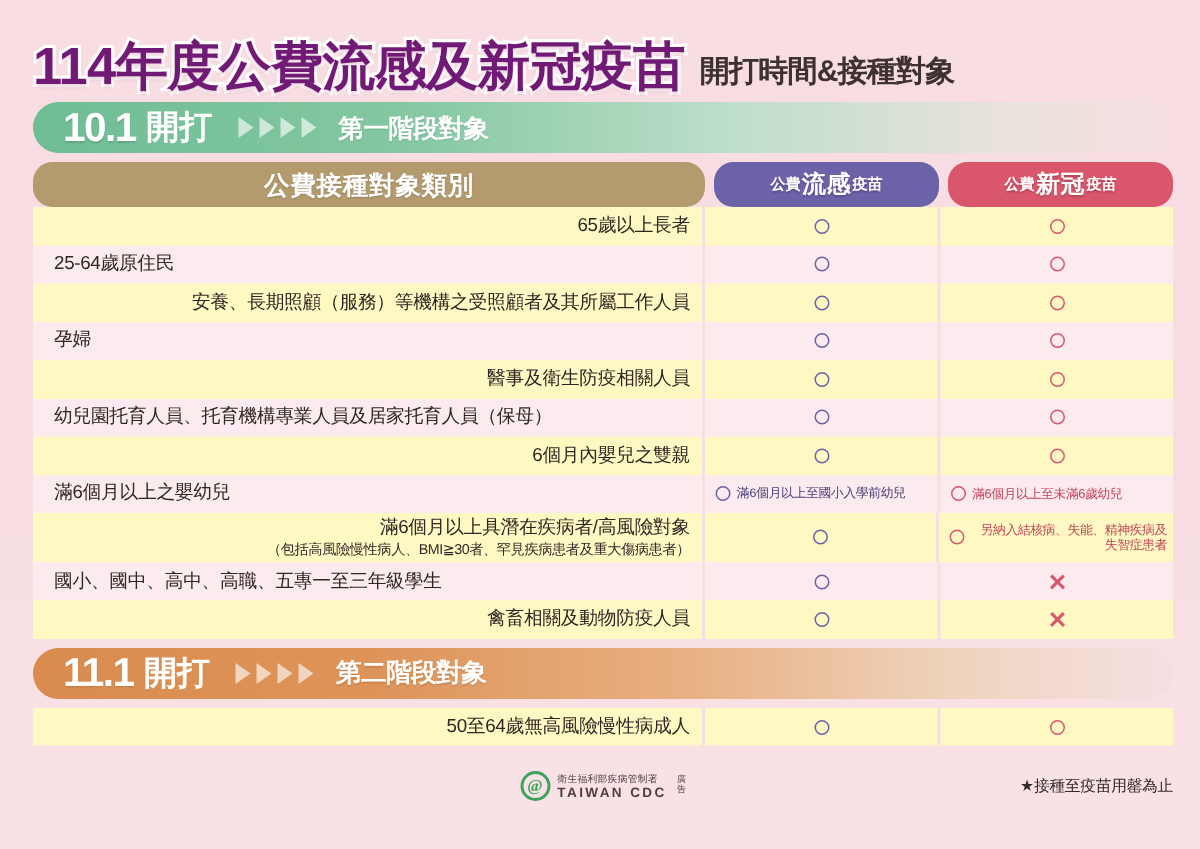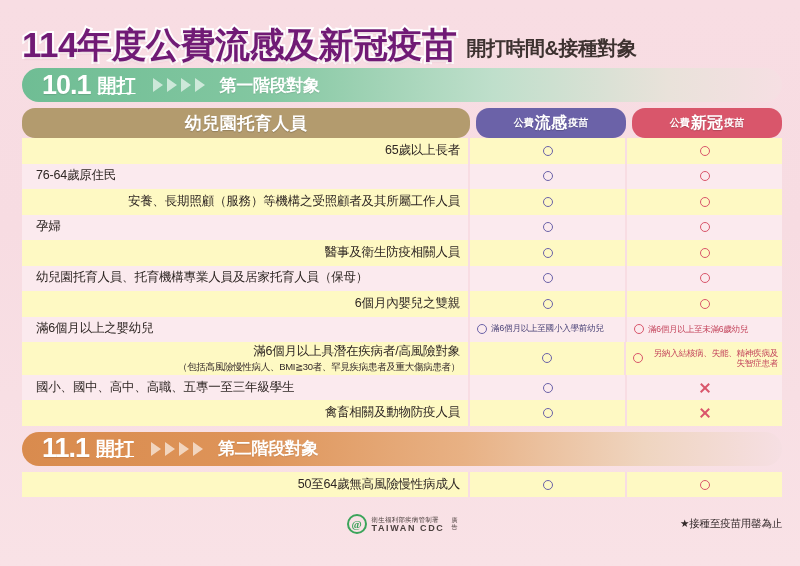--- a/index.html
+++ b/index.html
@@ -56,26 +56,25 @@
   .stage-2 { background: linear-gradient(90deg, #d98b4e 0%, #de9459 30%, #e8b184 58%, #efd5c0 82%, #f6dfe3 100%); }
   .stage-date {
     font-size: 27px;
     font-weight: bold;
     color: #ffffff;
     line-height: 1;
     letter-spacing: -1px;
     text-shadow: 0 1px 1px rgba(0,0,0,0.12);
   }
   .stage-open {
-    font-size: 19px;
+    font-size: 22px;
     font-weight: bold;
     color: #ffffff;
     line-height: 1;
     margin-left: -2px;
-    text-decoration: underline;
   }
   .arrows { display: flex; gap: 4px; margin: 0 6px 0 8px; }
   .arrow {
     width: 0; height: 0;
     border-left: 10px solid rgba(255,255,255,0.62);
     border-top: 7px solid transparent;
     border-bottom: 7px solid transparent;
   }
   .stage-label {
     font-size: 17px;
@@ -217,21 +216,21 @@
     <span class="arrow"></span>
     <span class="arrow"></span>
     <span class="arrow"></span>
     <span class="arrow"></span>
   </span>
   <span class="stage-label">第一階段對象</span>
 </div>
 
 <div class="table-wrap">
   <div class="thead">
-    <div class="th th-category">幼兒園托育人員</div>
+    <div class="th th-category">公費接種對象類別</div>
     <div class="th th-vaccine th-flu">
       <span class="th-small">公費</span>
       <span class="th-big">流感</span>
       <span class="th-small">疫苗</span>
     </div>
     <div class="th th-vaccine th-cov">
       <span class="th-small">公費</span>
       <span class="th-big">新冠</span>
       <span class="th-small">疫苗</span>
     </div>
@@ -243,21 +242,21 @@
         </div>
         <div class="cell-mark flu ">
           <span class="mark-o flu-color"></span>
         </div>
         <div class="cell-mark ">
           <span class="mark-o cov-color"></span>
         </div>
       </div>
       <div class="row even">
         <div class="cell-cat">
-          <div class="cat-main">76-64歲原住民</div>
+          <div class="cat-main">25-64歲原住民</div>
         </div>
         <div class="cell-mark flu ">
           <span class="mark-o flu-color"></span>
         </div>
         <div class="cell-mark ">
           <span class="mark-o cov-color"></span>
         </div>
       </div>
       <div class="row odd">
         <div class="cell-cat">

